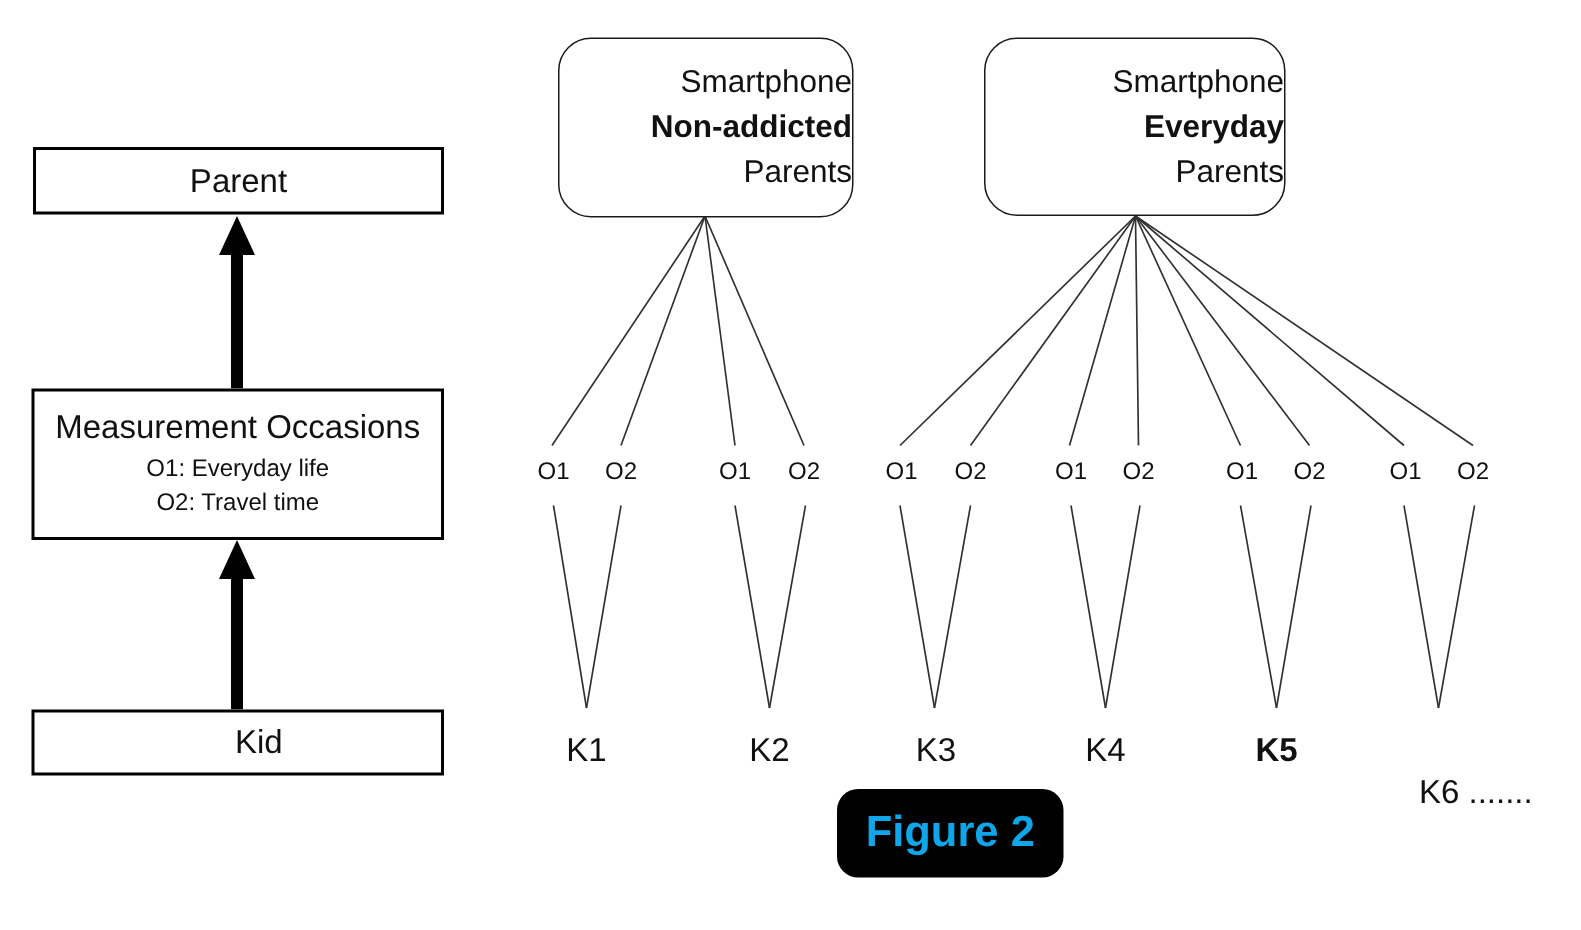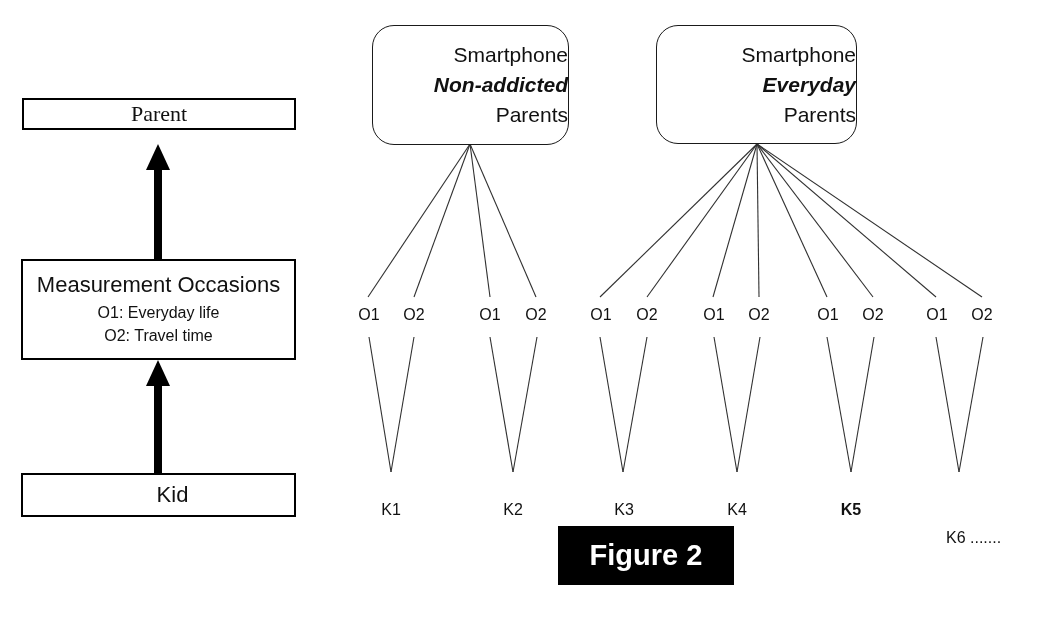--- a/index.html
+++ b/index.html
@@ -37,49 +37,50 @@
     background: #ffffff;
     display: flex;
     flex-direction: column;
     align-items: flex-end;
     justify-content: center;
     text-align: center;
     box-sizing: border-box;
     font-size: 21px;
     line-height: 30px;
   }
-  .rounded-box .bold-line { font-weight: bold; font-style: italic; }
+  .rounded-box .bold-line { font-weight: bold; }
   .occasion-label {
     position: absolute;
     top: 302px;
     transform: translateX(-50%);
     font-size: 16px;
     line-height: 26px;
     white-space: nowrap;
   }
   .kid-label {
     position: absolute;
-    top: 497px;
+    top: 487px;
     transform: translateX(-50%);
-    font-size: 16px;
+    font-size: 22px;
     line-height: 26px;
     white-space: nowrap;
   }
   .kid-label.anchor-left { transform: none; }
   .figure-caption {
     position: absolute;
     left: 558px; top: 526px;
-    width: 176px; height: 59px;
+    width: 151px; height: 59px;
     background: #000000;
-    color: #ffffff;
+    color: #0ea5e9;
     display: flex;
     align-items: center;
     justify-content: center;
     font-size: 29px;
     font-weight: bold;
+    border-radius: 14px;
   }
   .mo-gap { height: 3px; }
 </style>
 </head>
 <body>
 
 <div class="stage">
 
   <svg class="connector-layer" viewBox="0 0 1054 620" xmlns="http://www.w3.org/2000/svg">
     <g stroke="#303030" stroke-width="1.1" fill="none">
@@ -113,21 +114,21 @@
     </g>
 
     <g fill="#000000" stroke="none">
       <rect x="154" y="168" width="8" height="91"></rect>
       <polygon points="158,144 146,170 170,170"></polygon>
       <rect x="154" y="384" width="8" height="89"></rect>
       <polygon points="158,360 146,386 170,386"></polygon>
     </g>
   </svg>
 
-  <div class="rect-box" style="left:22px; top:98px; width:274px; height:32px;font-family:Liberation Serif, serif;">
+  <div class="rect-box" style="left:22px; top:98px; width:274px; height:45px;">
     <div class="box-title">Parent</div>
   </div>
 
   <div class="rect-box" style="left:21px; top:259px; width:275px; height:101px;">
     <div class="box-title">Measurement Occasions</div>
     <div class="mo-gap"></div>
     <div class="box-subline">O1: Everyday life</div>
     <div class="box-subline">O2: Travel time</div>
   </div>
 

